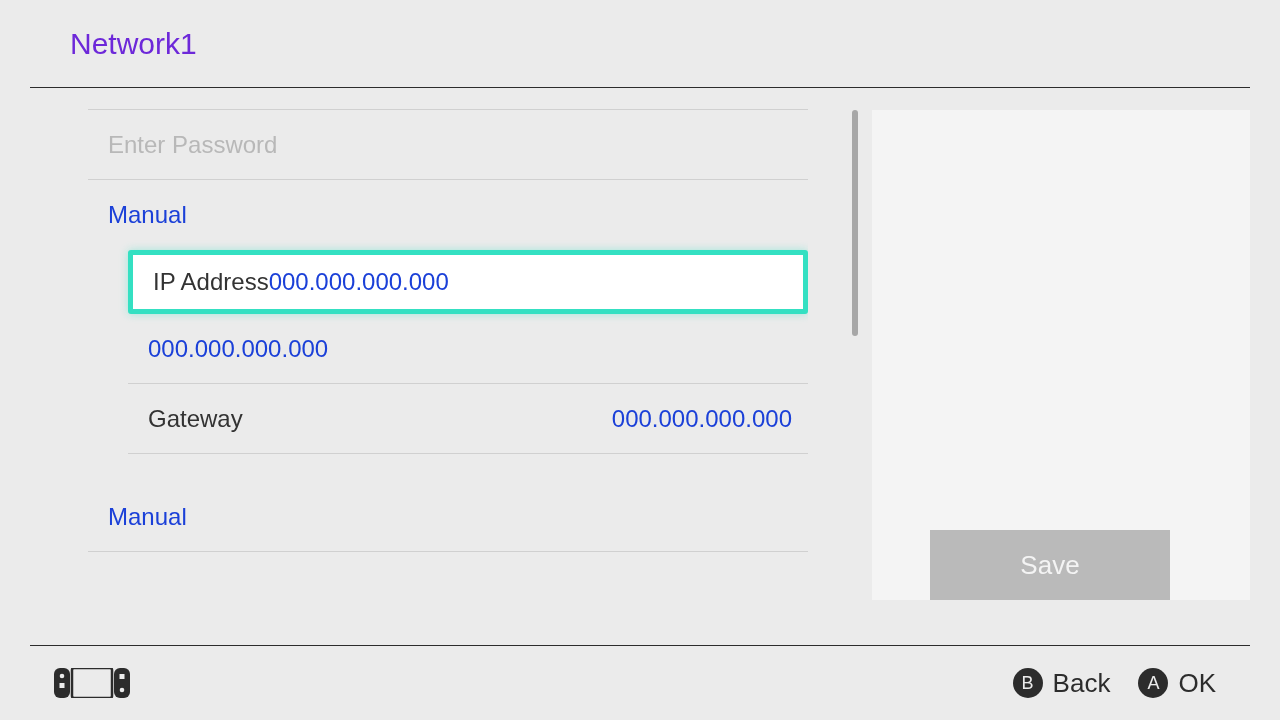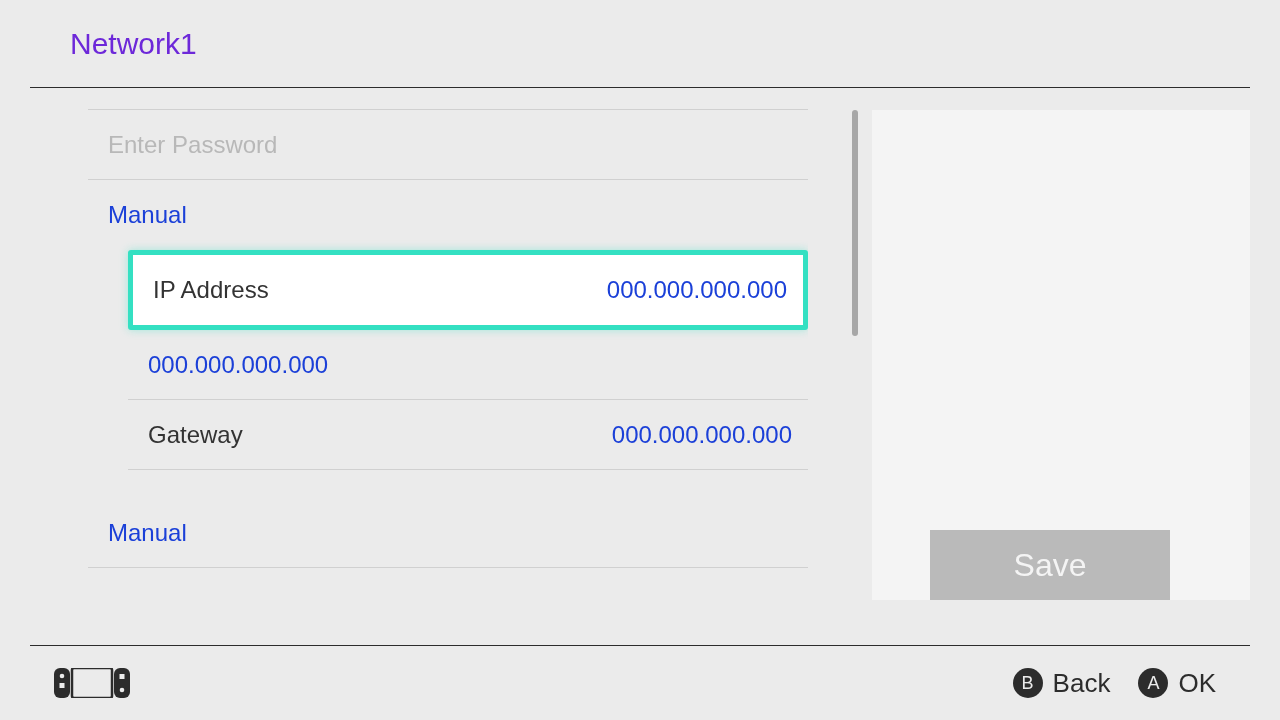--- a/index.html
+++ b/index.html
@@ -77,27 +77,26 @@
     }
     .row-label.disabled {
       color: #b8b8b8;
     }
     .spacer {
       height: 28px;
     }
     .highlight-wrap {
       position: relative;
       margin-left: 40px;
-      height: 80px;
+      height: 64px;
       border: 5px solid #34e0c2;
       border-radius: 3px;
       background: #ffffff;
       display: flex;
       align-items: center;
-      justify-content: space-between;
       padding: 0 16px 0 20px;
       box-shadow: 0 0 8px rgba(52,224,194,0.4);
     }
     .highlight-wrap .row-label {
       font-size: 24px;
       color: #333;
     }
     .highlight-wrap .row-value {
       font-size: 24px;
       color: #1b40d8;
@@ -111,21 +110,21 @@
       background: #f4f4f4;
     }
     .save-button {
       position: absolute;
       left: 58px;
       bottom: 0px;
       width: 240px;
       height: 70px;
       background: #bababa;
       color: #f4f4f4;
-      font-size: 32px;
+      font-size: 26px;
       display: flex;
       align-items: center;
       justify-content: center;
       border: none;
     }
     .scrollbar {
       position: absolute;
       top: 110px;
       left: 852px;
       width: 6px;

